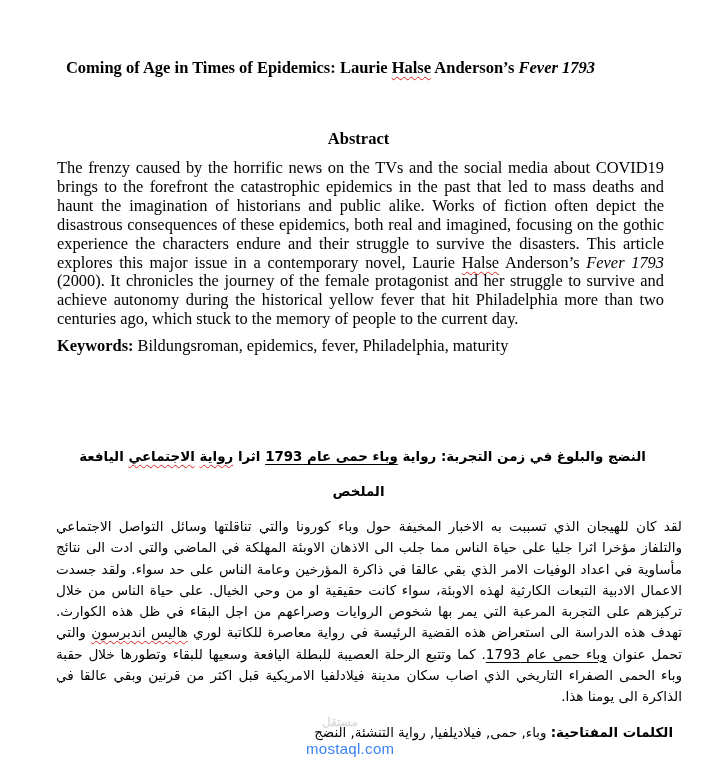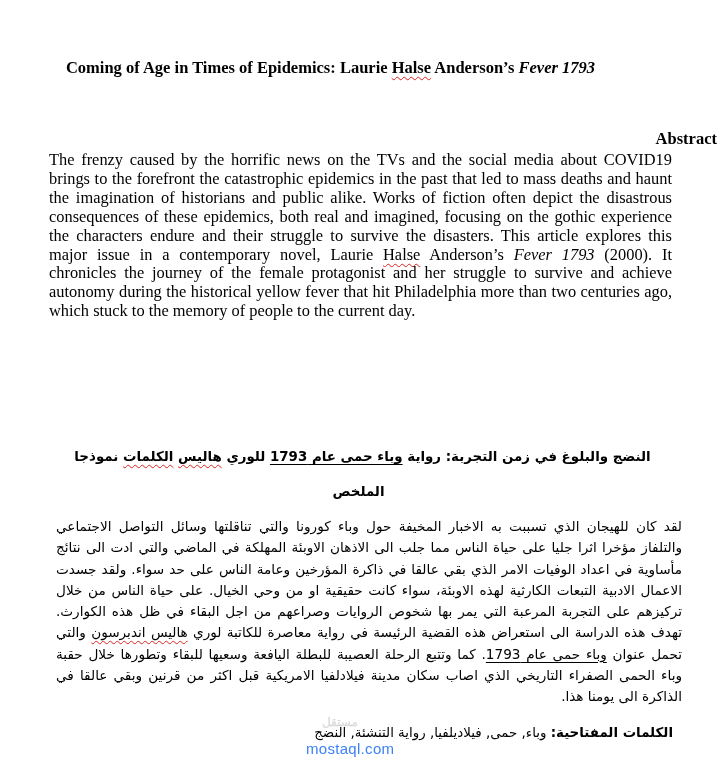--- a/index.html
+++ b/index.html
@@ -9,27 +9,27 @@
     }
     .en { font-family: "Liberation Serif", "DejaVu Serif", serif; }
     .ar { font-family: "DejaVu Sans", "Liberation Sans", sans-serif; direction: rtl; text-align: center; }
     .title {
       position: absolute; left: 0; width: 661px; top: 58px;
       text-align: center; font-weight: bold; font-size: 16.5px;
     }
     .spell { text-decoration: underline wavy #e02020; text-decoration-thickness: 1px; text-underline-offset: 3px; }
     .abstract-head {
       position: absolute; left: 0; width: 717px; top: 129px;
-      text-align: right; font-weight: bold; font-size: 16.5px;
+      text-align: center; font-weight: bold; font-size: 16.5px;
     }
     .abstract-body {
       position: absolute; left: 49px; width: 623px; top: 151px;
       font-size: 16.4px; line-height: 18.9px; text-align: justify;
     }
-    .abstract-body p { margin: 0; }
+    .abstract-body p { margin: 8px; }
     .kw { margin: 0; }
     .ar-title {
       position: absolute; left: 40px; width: 645px; top: 449px;
       text-align: center; font-weight: bold; font-size: 13.4px; direction: rtl;
     }
     .ar-title u { text-decoration: underline; text-underline-offset: 3px; }
     .ar-head {
       position: absolute; left: 0; width: 717px; top: 484px;
       text-align: center; font-weight: bold; font-size: 13.4px;
     }
@@ -59,24 +59,25 @@
 <body>
 
 <div class="title en">
   <span>Coming of Age in Times of Epidemics: Laurie </span><span class="spell">Halse</span><span> Anderson’s </span><i>Fever 1793</i>
 </div>
 
 <div class="abstract-head en">Abstract</div>
 
 <div class="abstract-body en">
   <p><span>The frenzy caused by the horrific news on the TVs and the social media about COVID19 brings to the forefront the catastrophic epidemics in the past that led to mass deaths and haunt the imagination of historians and public alike. Works of fiction often depict the disastrous consequences of these epidemics, both real and imagined, focusing on the gothic experience the characters endure and their struggle to survive the disasters. This article explores this major issue in a contemporary novel, Laurie </span><span class="spell">Halse</span><span> Anderson’s </span><i>Fever 1793</i><span> (2000). It chronicles the journey of the female protagonist and her struggle to survive and achieve autonomy during the historical yellow fever that hit Philadelphia more than two centuries ago, which stuck to the memory of people to the current day.</span></p>
+  <p class="kw"><b>Keywords:</b><span> Bildungsroman, epidemics, fever, Philadelphia, maturity</span></p>
 </div>
 
 <div class="ar-title ar">
-  <span>النضج والبلوغ في زمن التجربة: رواية </span><u>وباء حمى عام 1793</u><span> للوري </span><span class="spell">هاليس</span><span> </span><span class="spell">الكلمات</span><span> نموذجا</span>
+  <span>النضج والبلوغ في زمن التجربة: رواية </span><u>وباء حمى عام 1793</u><span> اثرا </span><span class="spell">رواية</span><span> </span><span class="spell">الاجتماعي</span><span> اليافعة</span>
 </div>
 
 <div class="ar-head ar">الملخص</div>
 
 <div class="ar-body ar">
   <span>لقد كان للهيجان الذي تسببت به الاخبار المخيفة حول وباء كورونا والتي تناقلتها وسائل التواصل الاجتماعي والتلفاز مؤخرا اثرا جليا على حياة الناس مما جلب الى الاذهان الاوبئة المهلكة في الماضي والتي ادت الى نتائج مأساوية في اعداد الوفيات الامر الذي بقي عالقا في ذاكرة المؤرخين وعامة الناس على حد سواء. ولقد جسدت الاعمال الادبية التبعات الكارثية لهذه الاوبئة، سواء كانت حقيقية او من وحي الخيال. على حياة الناس من خلال تركيزهم على التجربة المرعبة التي يمر بها شخوص الروايات وصراعهم من اجل البقاء في ظل هذه الكوارث. تهدف هذه الدراسة الى استعراض هذه القضية الرئيسة في رواية معاصرة للكاتبة لوري </span><span class="spell">هاليس اندبرسون</span><span> والتي تحمل عنوان </span><u>وباء حمى عام 1793</u><span>. كما وتتبع الرحلة العصيبة للبطلة اليافعة وسعيها للبقاء وتطورها خلال حقبة وباء الحمى الصفراء التاريخي الذي اصاب سكان مدينة فيلادلفيا الامريكية قبل اكثر من قرنين وبقي عالقا في الذاكرة الى يومنا هذا.</span>
 </div>
 
 <div class="ar-kw ar">
   <b>الكلمات المفتاحية:</b><span> وباء, حمى, فيلاديلفيا, رواية التنشئة, النضج</span>

